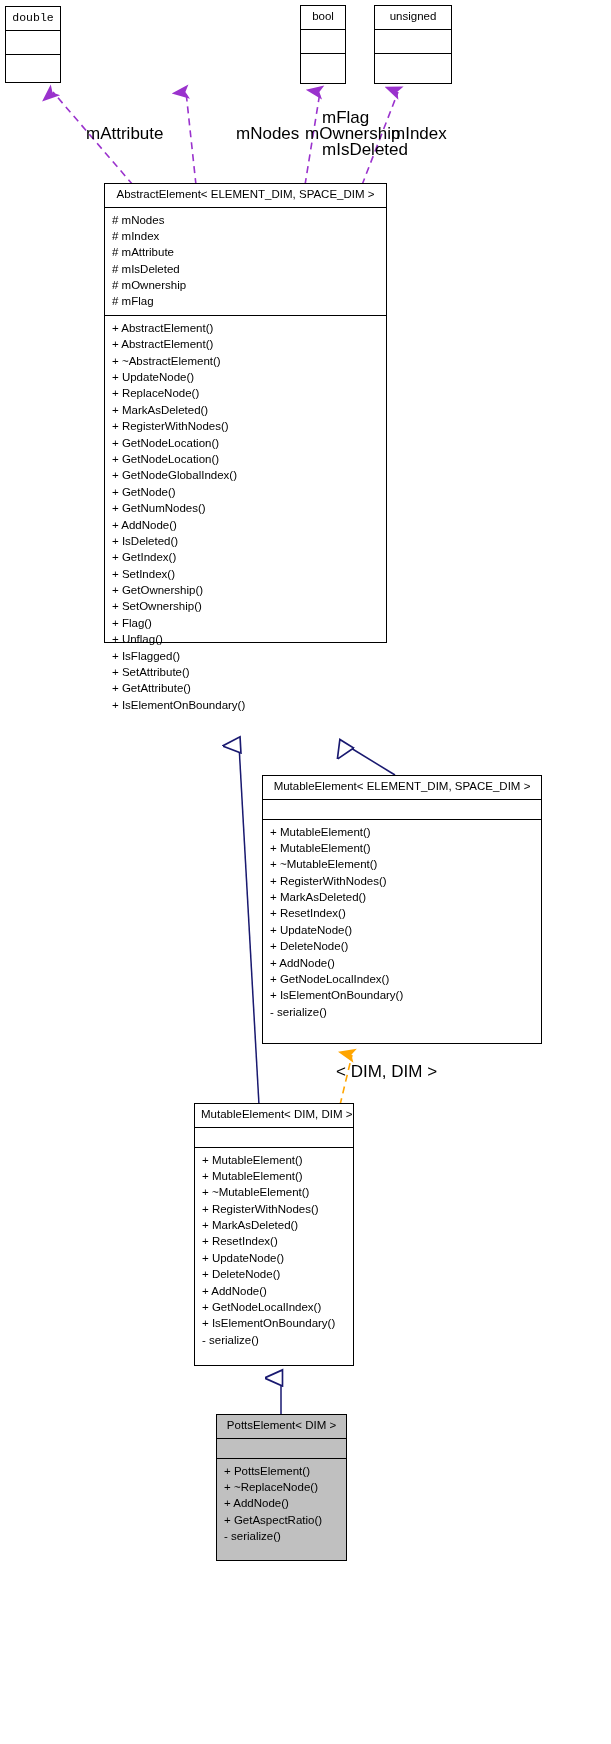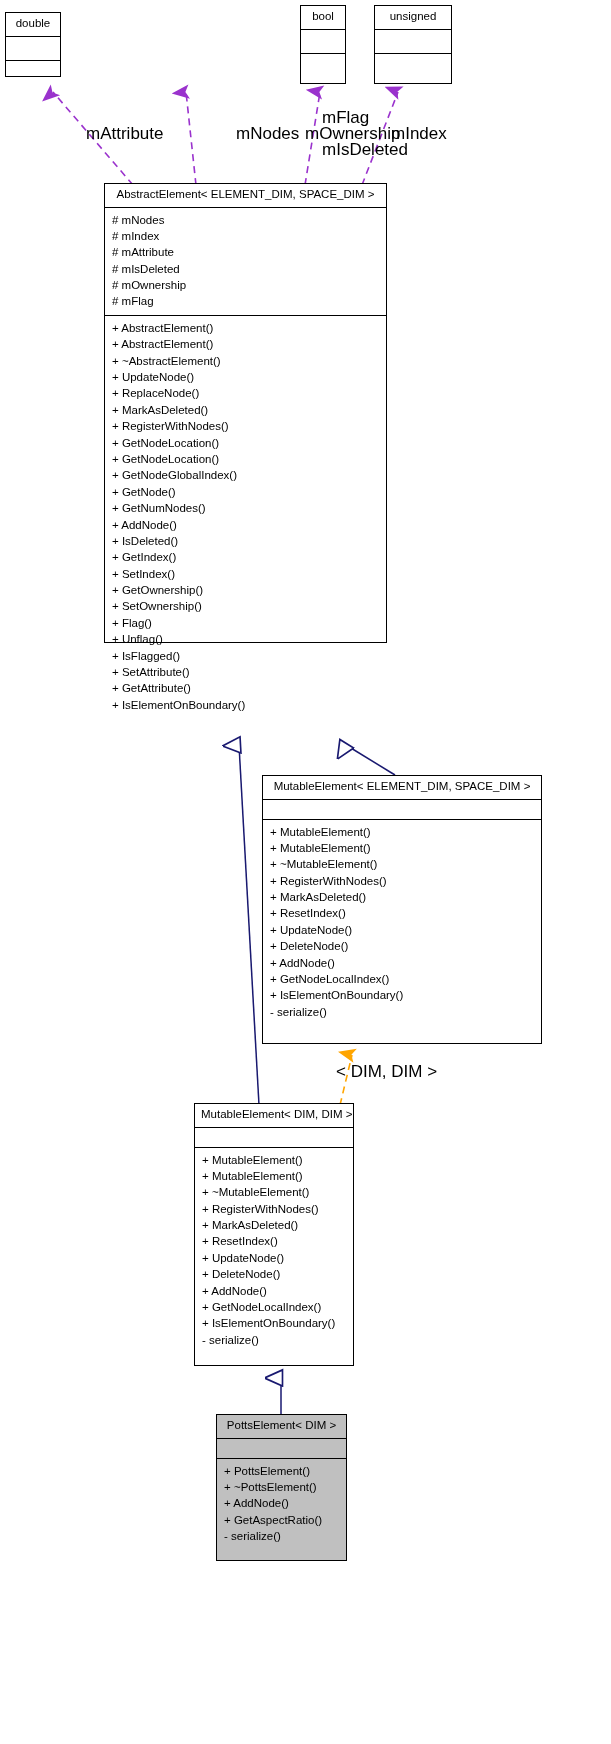--- a/index.html
+++ b/index.html
@@ -107,21 +107,21 @@
 
     <path d="M 259,1105 L 239,745" stroke="#191970" stroke-width="1.5" fill="none" marker-end="url(#inh-arrow)"></path>
 
     <path d="M 395,775 L 346,745" stroke="#191970" stroke-width="1.5" fill="none" marker-end="url(#inh-arrow)"></path>
 
     <path d="M 340,1105 L 352,1055" stroke="#ffa500" stroke-width="1.6" fill="none" stroke-dasharray="7,5" marker-end="url(#inst-arrow)"></path>
 
     <path d="M 281,1415 L 281,1378" stroke="#191970" stroke-width="1.5" fill="none" marker-end="url(#inh-arrow)"></path>
   </svg>
 
-  <div class="uml-box" style="left:5px; top:12px; width:56px; height:65px;">
+  <div class="uml-box" style="left:5px; top:6px; width:56px; height:77px;font-family:Liberation Mono, monospace;">
     <div class="uml-title">double</div>
     <div class="uml-attrs empty-compartment"></div>
     <div class="uml-ops empty-compartment"></div>
   </div>
 
 
   <div class="uml-box" style="left:300px; top:5px; width:46px; height:79px;">
     <div class="uml-title">bool</div>
     <div class="uml-attrs empty-compartment"></div>
     <div class="uml-ops empty-compartment"></div>
@@ -215,20 +215,20 @@
         <div class="uml-row">+ IsElementOnBoundary()</div>
         <div class="uml-row">- serialize()</div>
       </div>
   </div>
 
   <div class="uml-box shaded" style="left:216px; top:1414px; width:131px; height:147px;">
     <div class="uml-title">PottsElement&lt; DIM &gt;</div>
     <div class="uml-attrs empty-compartment-sm"></div>
     <div class="uml-ops">
         <div class="uml-row">+ PottsElement()</div>
-        <div class="uml-row">+ ~PottsElement()</div>
+        <div class="uml-row">+ ~ReplaceNode()</div>
         <div class="uml-row">+ AddNode()</div>
         <div class="uml-row">+ GetAspectRatio()</div>
         <div class="uml-row">- serialize()</div>
       </div>
   </div>
 
 </div>
 
 </body></html>

